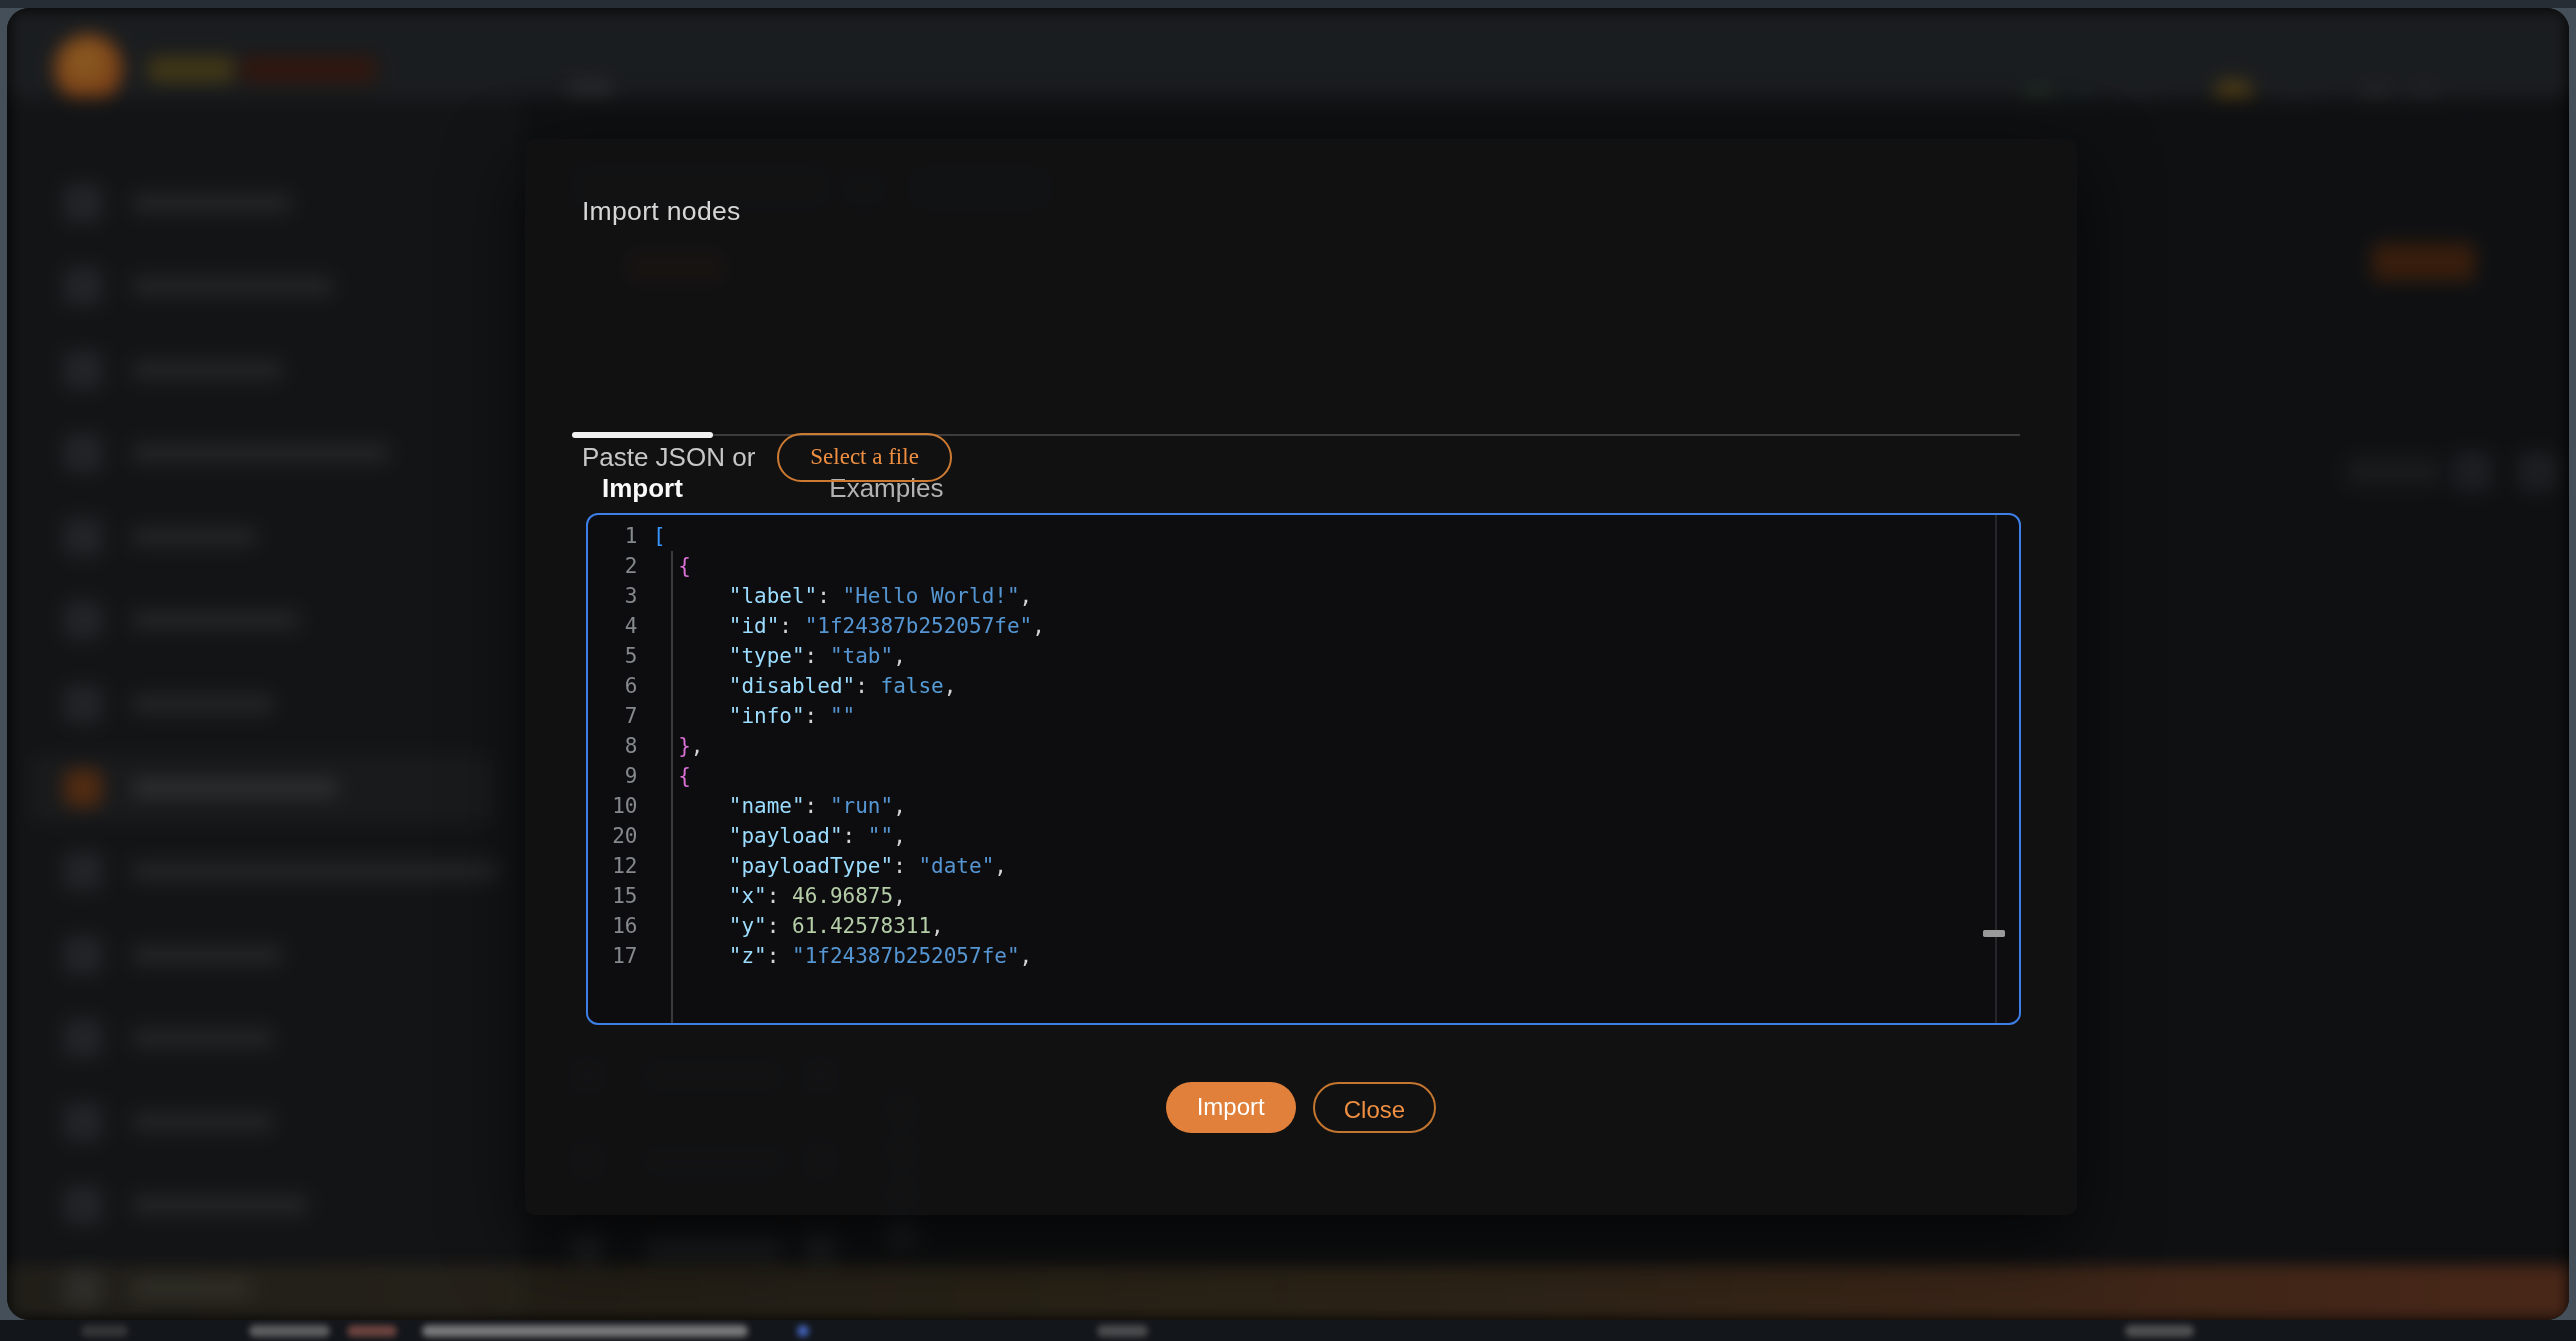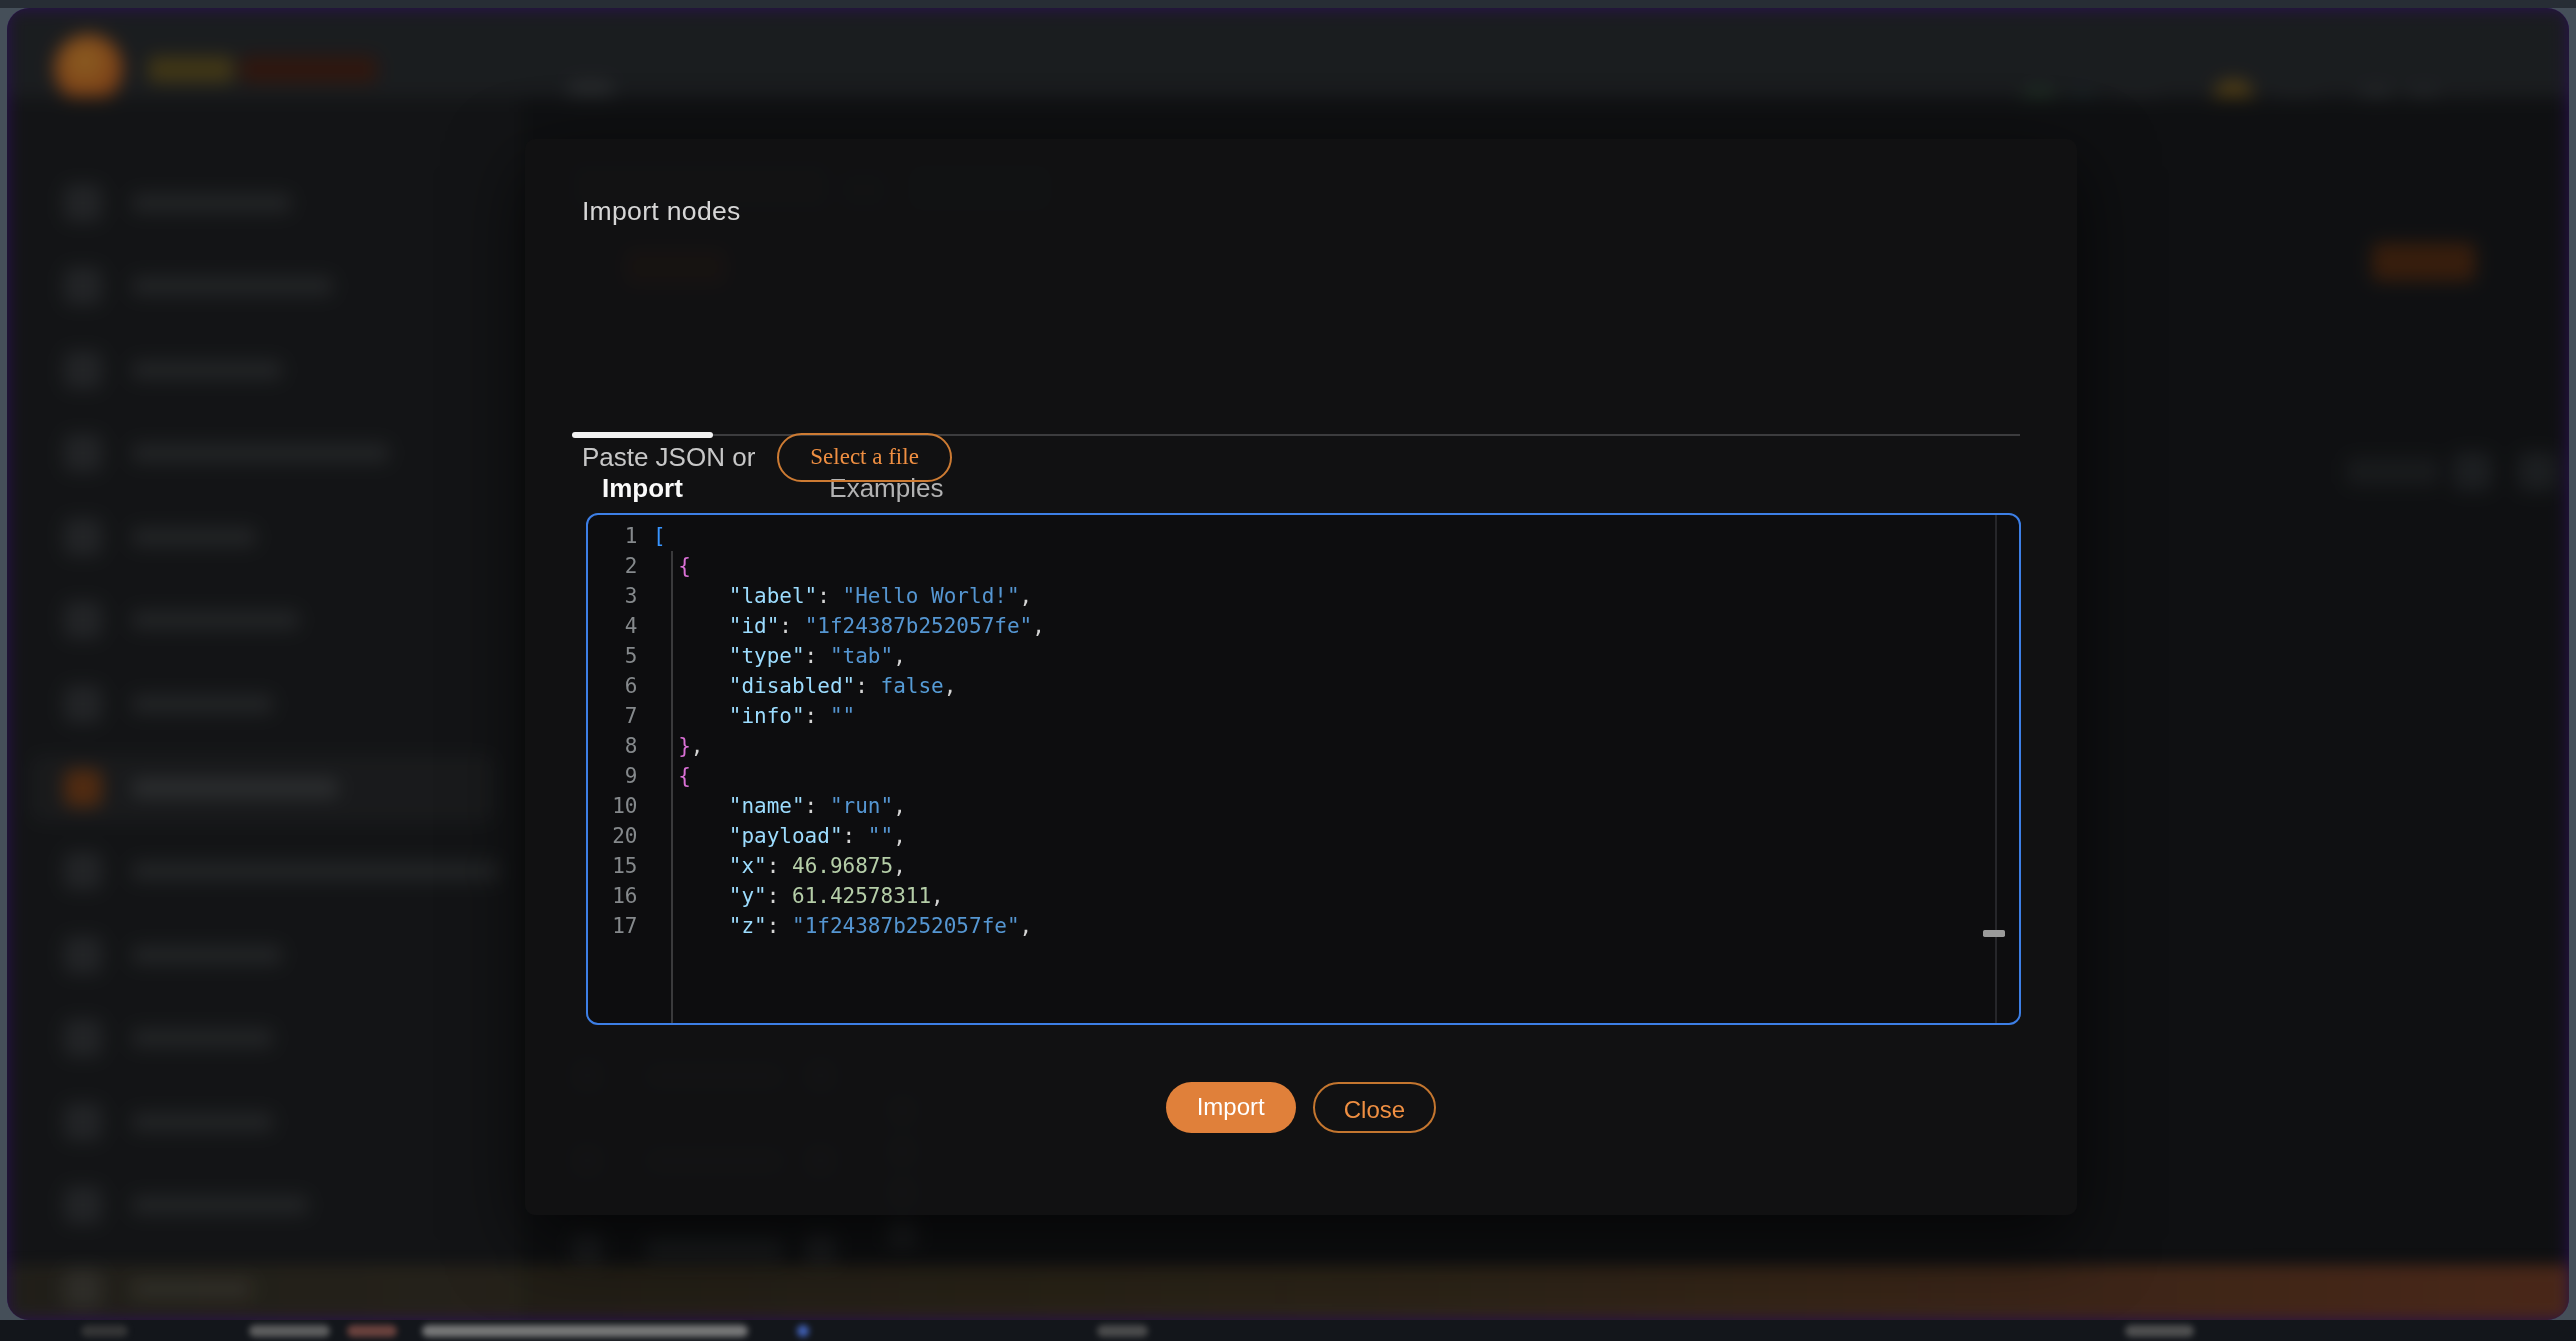--- a/index.html
+++ b/index.html
@@ -10,21 +10,21 @@
     position:relative;
   }
   
   .desktop-top-strip { position:absolute; left:0; top:0; width:100%; height:7.7px; background:#272d35; }
   .desktop-bottom-strip { position:absolute; left:0; bottom:0; width:100%; height:22px; background:#13161b; }
   .desktop-blob { position:absolute; top:5.1px; height:12px; border-radius:6px; filter:blur(3.4px); opacity:.85; }
 
   
   .app-window {
     position:absolute; left:6.9px; top:7.7px; right:6.9px; bottom:22px;
-    border-radius:22px; overflow:hidden; background:#4c1d95;
+    border-radius:22px; overflow:hidden; background:#000000;
   }
   
   .bg-layer { position:absolute; inset:0; filter:blur(8.6px); }
   .bg-header { position:absolute; left:0; top:0; width:100%; height:89px; background:#2e3236; }
   .logo-circle { position:absolute; left:47px; top:26px; width:69px; height:69px; border-radius:50%;
     background:radial-gradient(circle at 45% 40%, #f0a43c 0%, #d9742a 55%, #b5541e 100%); }
   .wordmark-a { position:absolute; left:141px; top:48px; width:86px; height:27.4px; border-radius:6.9px; background:#6e5d27; }
   .wordmark-b { position:absolute; left:233px; top:48px; width:137px; height:27.4px; border-radius:6.9px; background:#52281a; }
   .menu-blob { position:absolute; left:561px; top:72px; width:45px; height:39px; border-radius:8.6px; background:#45494d; }
   .hdr-icon { position:absolute; border-radius:10.3px; }
@@ -254,20 +254,21 @@
           <div class="code-line"><span class="ln">2</span><span class="code"><span class="t-p">  </span><span class="t-br">{</span></span></div>
           <div class="code-line"><span class="ln">3</span><span class="code"><span class="t-p">      </span><span class="t-k">"label"</span><span class="t-p">: </span><span class="t-s">"Hello World!"</span><span class="t-p">,</span></span></div>
           <div class="code-line"><span class="ln">4</span><span class="code"><span class="t-p">      </span><span class="t-k">"id"</span><span class="t-p">: </span><span class="t-s">"1f24387b252057fe"</span><span class="t-p">,</span></span></div>
           <div class="code-line"><span class="ln">5</span><span class="code"><span class="t-p">      </span><span class="t-k">"type"</span><span class="t-p">: </span><span class="t-s">"tab"</span><span class="t-p">,</span></span></div>
           <div class="code-line"><span class="ln">6</span><span class="code"><span class="t-p">      </span><span class="t-k">"disabled"</span><span class="t-p">: </span><span class="t-b">false</span><span class="t-p">,</span></span></div>
           <div class="code-line"><span class="ln">7</span><span class="code"><span class="t-p">      </span><span class="t-k">"info"</span><span class="t-p">: </span><span class="t-s">""</span></span></div>
           <div class="code-line"><span class="ln">8</span><span class="code"><span class="t-p">  </span><span class="t-br">}</span><span class="t-p">,</span></span></div>
           <div class="code-line"><span class="ln">9</span><span class="code"><span class="t-p">  </span><span class="t-br">{</span></span></div>
           <div class="code-line"><span class="ln">10</span><span class="code"><span class="t-p">      </span><span class="t-k">"name"</span><span class="t-p">: </span><span class="t-s">"run"</span><span class="t-p">,</span></span></div>
           <div class="code-line"><span class="ln">20</span><span class="code"><span class="t-p">      </span><span class="t-k">"payload"</span><span class="t-p">: </span><span class="t-s">""</span><span class="t-p">,</span></span></div>
+          <div class="code-line"><span class="ln">12</span><span class="code"><span class="t-p">      </span><span class="t-k">"payloadType"</span><span class="t-p">: </span><span class="t-s">"date"</span><span class="t-p">,</span></span></div>
           <div class="code-line"><span class="ln">15</span><span class="code"><span class="t-p">      </span><span class="t-k">"x"</span><span class="t-p">: </span><span class="t-n">46.96875</span><span class="t-p">,</span></span></div>
           <div class="code-line"><span class="ln">16</span><span class="code"><span class="t-p">      </span><span class="t-k">"y"</span><span class="t-p">: </span><span class="t-n">61.42578311</span><span class="t-p">,</span></span></div>
           <div class="code-line"><span class="ln">17</span><span class="code"><span class="t-p">      </span><span class="t-k">"z"</span><span class="t-p">: </span><span class="t-s">"1f24387b252057fe"</span><span class="t-p">,</span></span></div>
         </div>
       <div class="indent-guide"></div>
       <div class="editor-scroll-track"></div>
       <div class="editor-scroll-thumb"></div>
     </div>
 
     <div class="modal-buttons">

